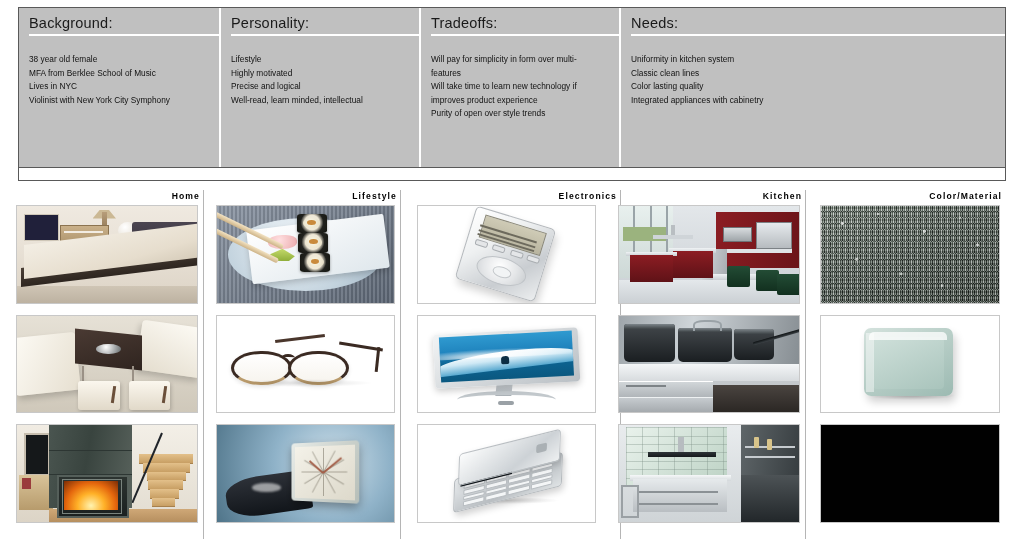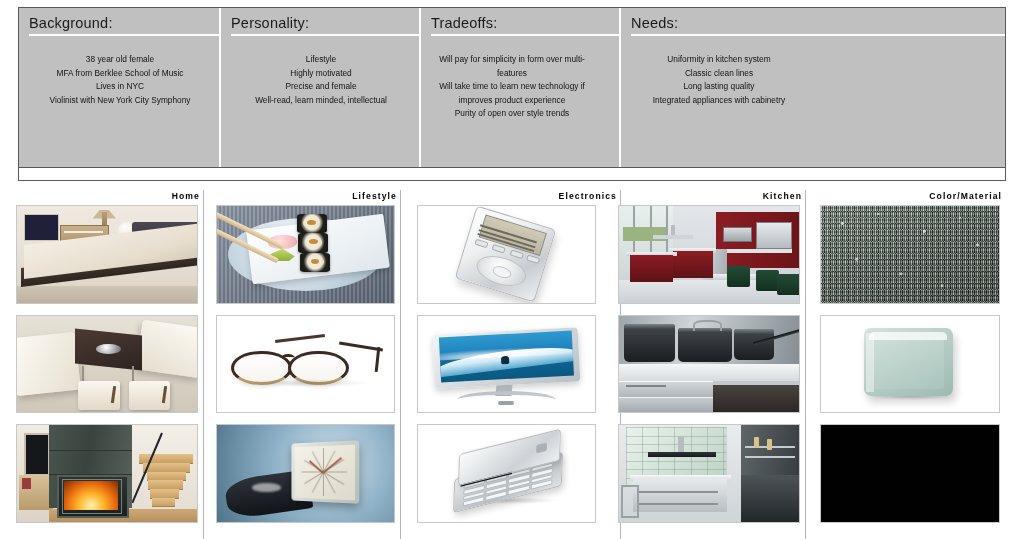--- a/index.html
+++ b/index.html
@@ -60,21 +60,20 @@
     padding-bottom: 3px;
     border-bottom: 2px solid #ffffff;
     margin-right: -8px;
     padding-right: 8px;
   }
   .persona-lines {
     margin-top: 17px;
     font-size: 8.3px;
     line-height: 13.6px;
     color: #111111;
-    text-align: center;
   }
   .persona-lines div {
     white-space: normal;
   }
 
   
   #board {
     position: absolute;
     left: 0;
     top: 190px;
@@ -730,21 +729,21 @@
       </div>
     </div>
   </div>
 
   <div class="persona-col divided" style="left:200px; width:200px;">
     <div class="persona-col-inner">
       <div class="persona-heading">Personality:</div>
       <div class="persona-lines">
         <div>Lifestyle</div>
         <div>Highly motivated</div>
-        <div>Precise and female</div>
+        <div>Precise and logical</div>
         <div>Well-read, learn minded, intellectual</div>
       </div>
     </div>
   </div>
 
   <div class="persona-col divided" style="left:400px; width:200px;">
     <div class="persona-col-inner">
       <div class="persona-heading">Tradeoffs:</div>
       <div class="persona-lines" style="padding-right:18px;">
         <div>Will pay for simplicity in form over multi-features</div>
@@ -753,21 +752,21 @@
       </div>
     </div>
   </div>
 
   <div class="persona-col divided" style="left:600px; width:386px;">
     <div class="persona-col-inner">
       <div class="persona-heading">Needs:</div>
       <div class="persona-lines" style="padding-right:190px;">
         <div>Uniformity in kitchen system</div>
         <div>Classic clean lines</div>
-        <div>Long lasting quality</div>
+        <div>Color lasting quality</div>
         <div>Integrated appliances with cabinetry</div>
       </div>
     </div>
   </div>
 
 </div>
 
 <div id="persona-footer-strip"></div>
 
 <div id="board">

